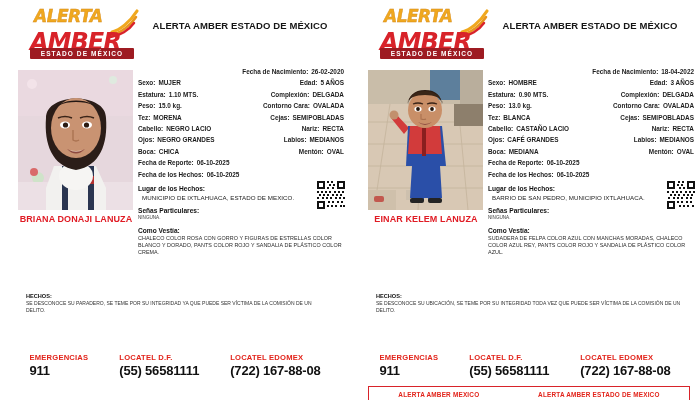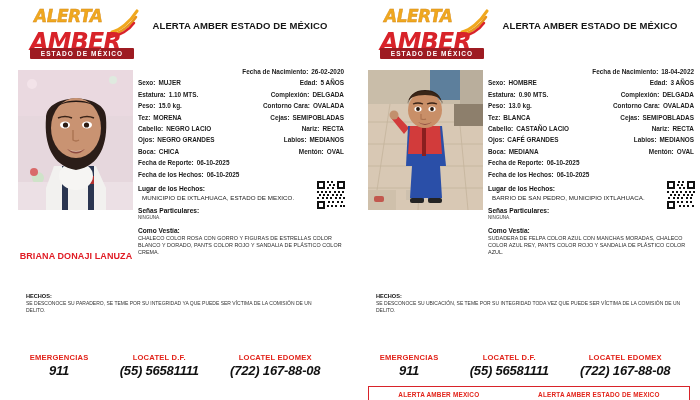--- a/index.html
+++ b/index.html
@@ -54,21 +54,21 @@
   
   .body { position: relative; height: 232px; }
   .photo {
     position: absolute; left: 18px; top: 8px; width: 115px; height: 140px;
     overflow: hidden; background: #cfcfcf;
   }
   .photo svg { display: block; width: 100%; height: 100%; }
   .subject-name {
     position: absolute; left: 8px; top: 152px; width: 136px;
     text-align: center; color: #e01b24;
-    font-size: 9px; font-weight: bold; letter-spacing: 0.1px; margin-top: 37px;
+    font-size: 9px; font-weight: bold; letter-spacing: 0.1px;
   }
 
   .fields { position: absolute; left: 138px; top: 4px; width: 206px; }
   .fld-row {
     display: flex; justify-content: space-between; align-items: baseline;
     font-size: 6.4px; font-weight: bold; color: #1c1c1c;
     line-height: 11.4px; white-space: nowrap;
   }
   .fld-row .lft, .fld-row .rgt { display: flex; gap: 3px; }
   .fld-row .rgt { margin-left: auto; }
@@ -92,28 +92,28 @@
   .hechos { position: absolute; left: 26px; right: 18px; top: 292px; }
   .hechos-title { font-size: 5.6px; font-weight: bold; color: #111; line-height: 8px; }
   .hechos-text { font-size: 5px; color: #333; line-height: 7px; }
 
   
   .footer {
     position: absolute; left: 0; right: 0; top: 352px; height: 34px;
     display: flex; justify-content: space-around; align-items: flex-start;
     padding: 0 14px;
   }
-  .fcol { text-align: center; }
+  .fcol { }
   .fcol .ftitle {
     font-size: 7.6px; font-weight: bold; color: #e2231a; letter-spacing: 0.2px;
     line-height: 11px; white-space: nowrap;
   }
   .fcol .fnum {
     font-size: 13px; font-weight: bold; color: #111; letter-spacing: -0.2px;
-    line-height: 15px; white-space: nowrap; font-style: italic;
+    line-height: 15px; white-space: nowrap;
   }
   .bottombar {
     position: absolute; left: 18px; right: 10px; top: 386px; height: 16px;
     border: 1px solid #d8232a; border-bottom: none;
     display: flex; justify-content: space-around; align-items: center;
     overflow: hidden;
   }
   .bottombar span {
     font-size: 6.4px; font-weight: bold; color: #e2231a;
     letter-spacing: 0.2px; white-space: nowrap;
@@ -409,20 +409,21 @@
           <ellipse cx="50" cy="39" rx="3.6" ry="2.6" fill="#fff"></ellipse>
           <ellipse cx="64" cy="39" rx="3.6" ry="2.6" fill="#fff"></ellipse>
           <circle cx="50" cy="39" r="1.9" fill="#241309"></circle>
           <circle cx="64" cy="39" r="1.9" fill="#241309"></circle>
           <path d="M45 34 Q50 32 55 34" stroke="#3a2418" stroke-width="1.3" fill="none"></path>
           <path d="M59 34 Q64 32 69 34" stroke="#3a2418" stroke-width="1.3" fill="none"></path>
           <path d="M53 44 L53 49 Q56 50 58 49" stroke="#a9714f" stroke-width="1.1" fill="none"></path>
           <path d="M50 52 Q57 56 64 52 Q57 58 50 52 Z" fill="#8d4a40"></path>
         </svg>
       </div>
+      <div class="subject-name">EINAR KELEM LANUZA</div>
 
       <div class="fields">
         <div class="fld-row only-right">
           <div class="rgt">
               <span class="lbl">Fecha de Nacimiento:</span>
               <span class="val">18-04-2022</span>
             </div>
         </div>
         <div class="fld-row">
           <div class="lft">

